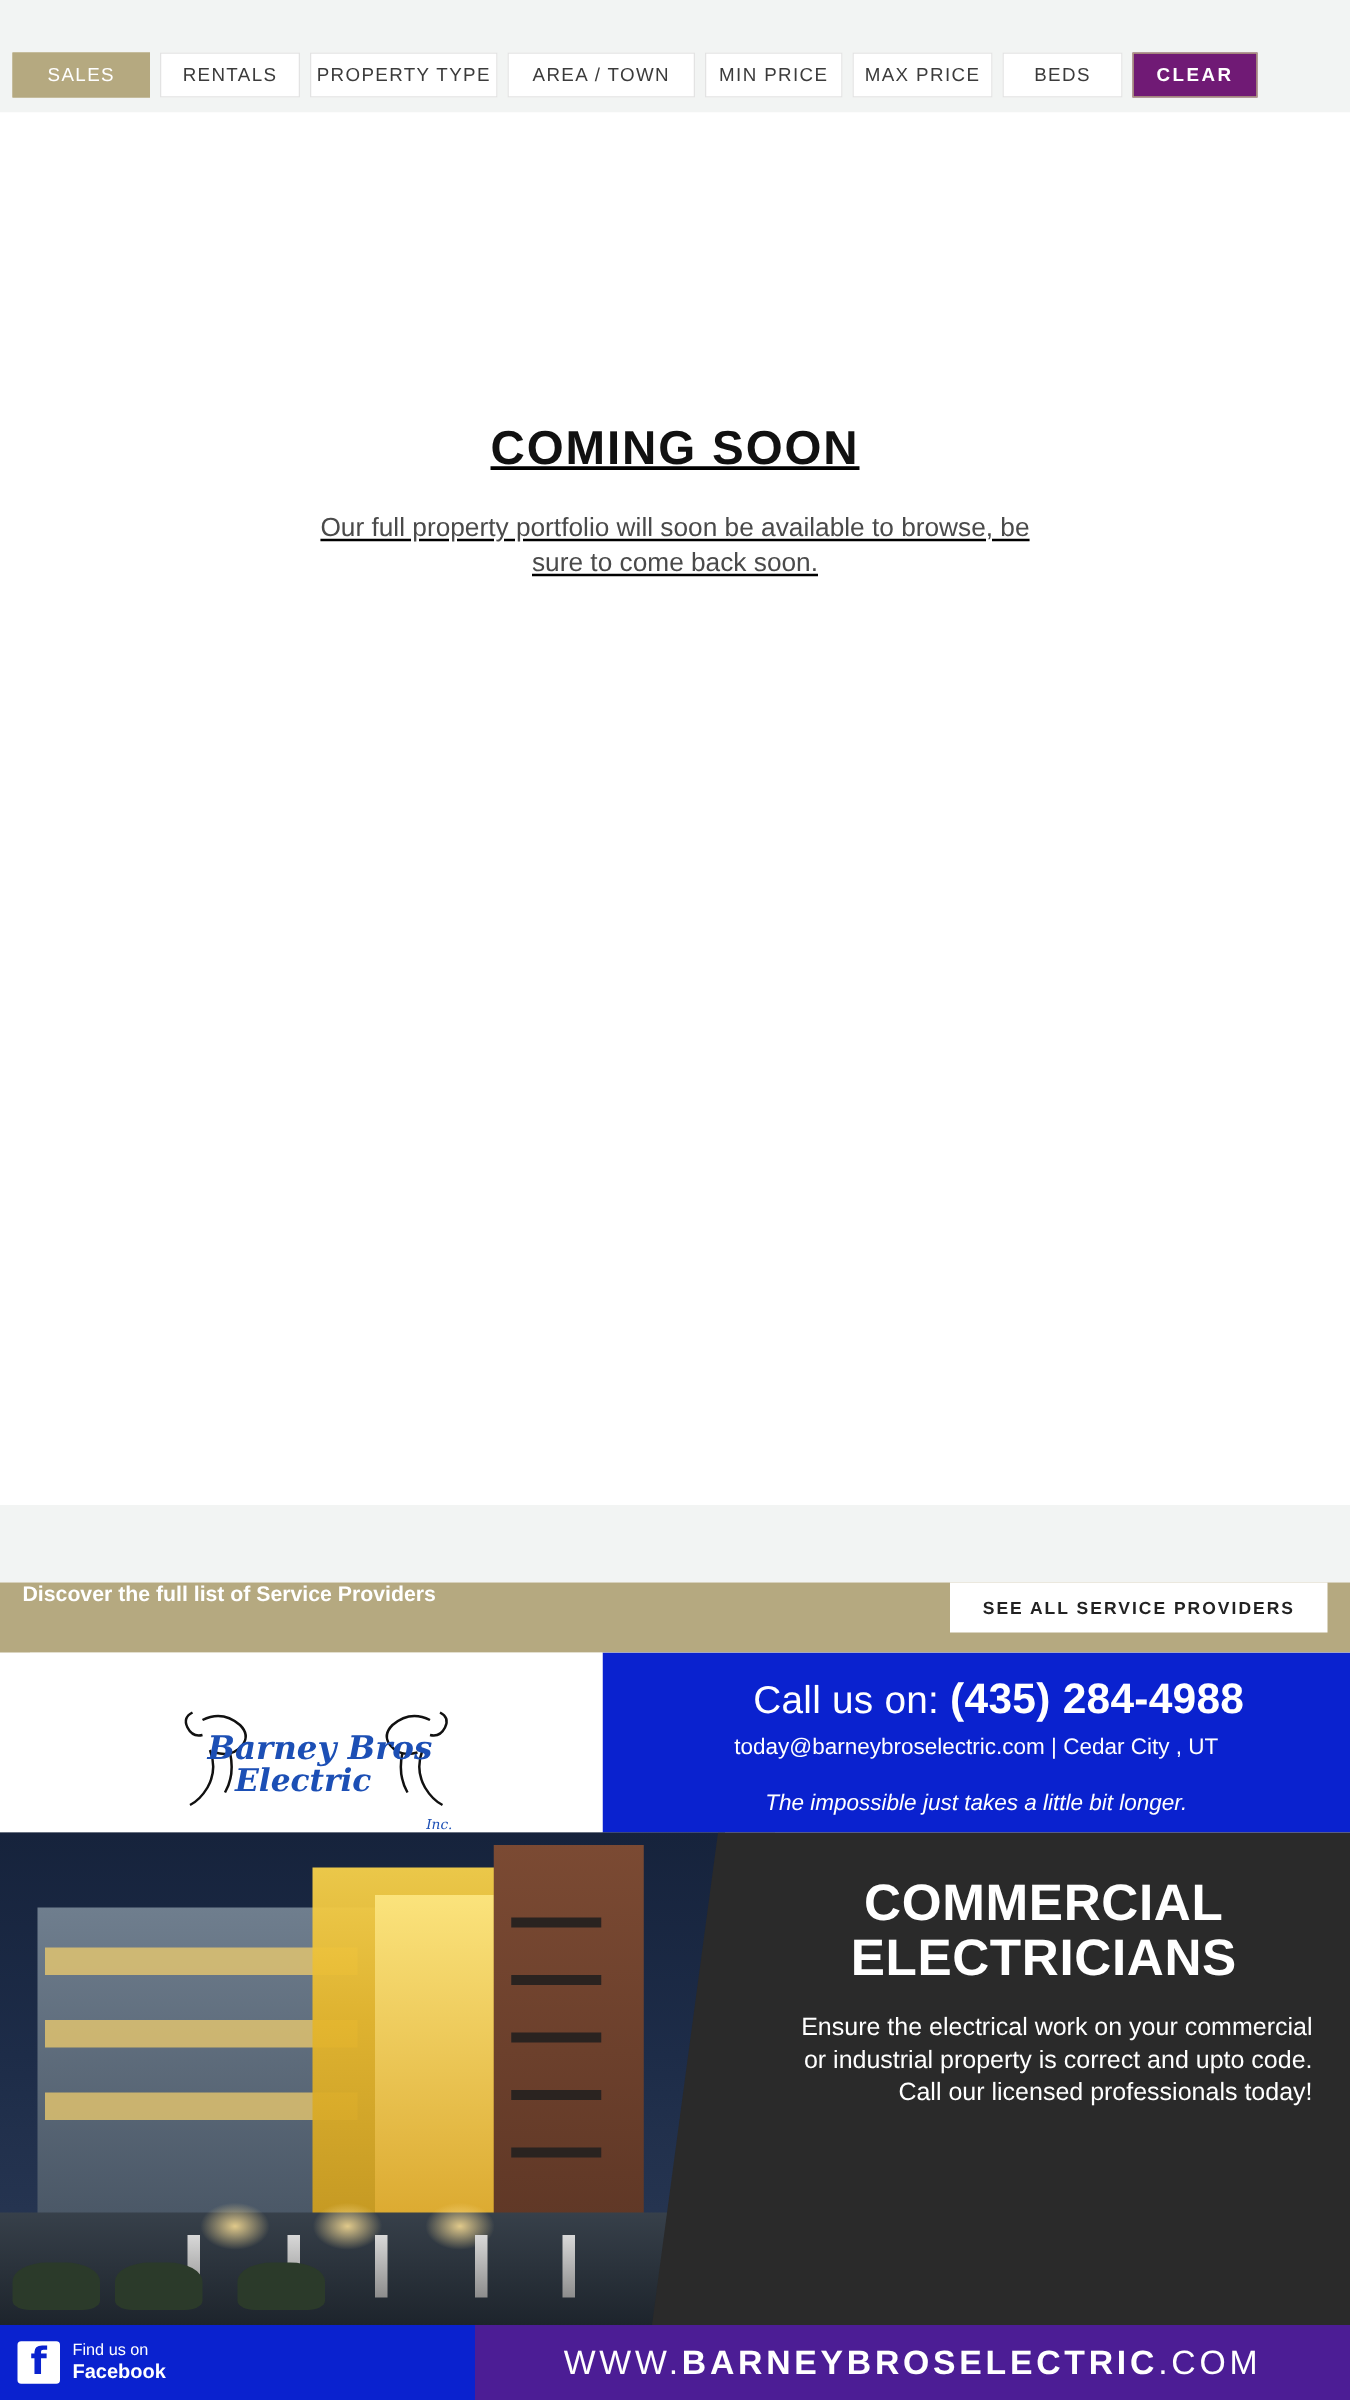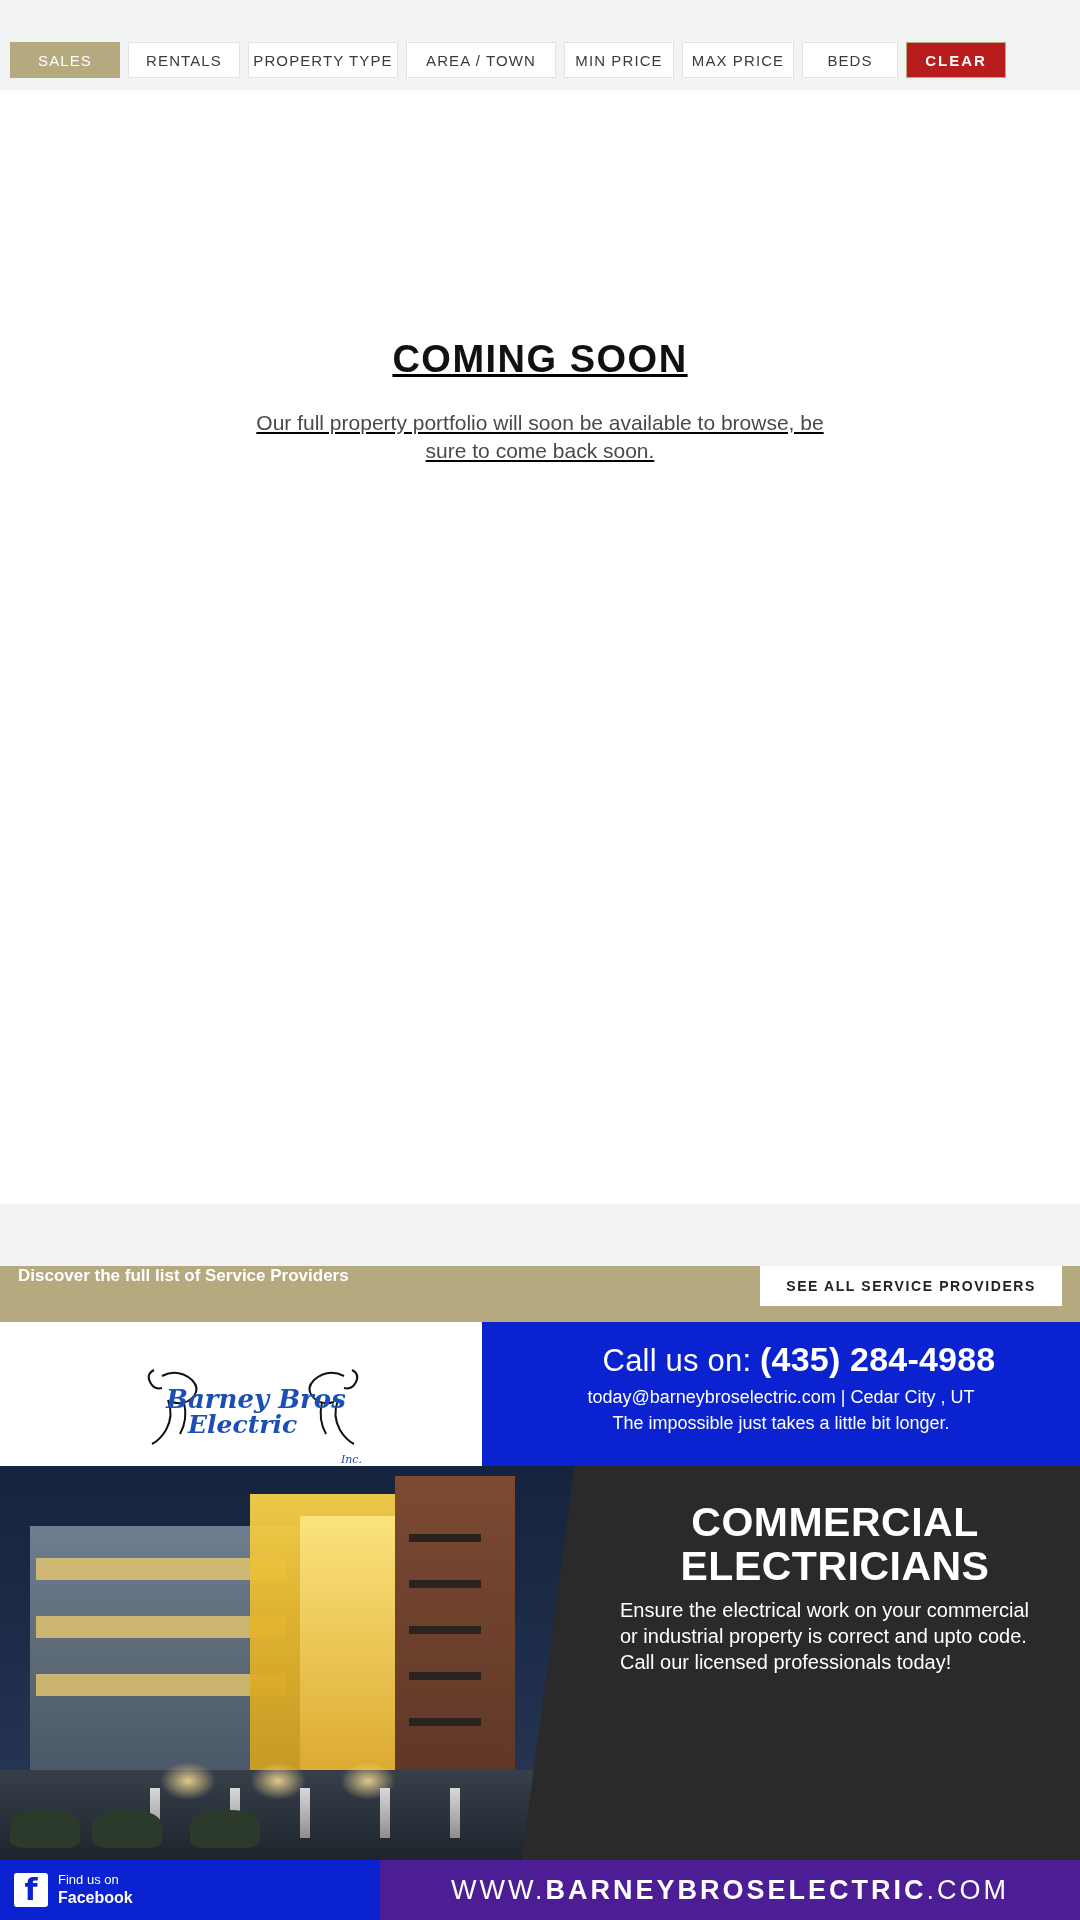--- a/index.html
+++ b/index.html
@@ -34,21 +34,21 @@
     white-space: nowrap;
     cursor: pointer;
     margin-top: 30px;
   }
   .filter-pill.active {
     background: #b5a980;
     border-color: #b5a980;
     color: #ffffff;
   }
   .filter-pill.clear {
-    background: #b91c1c;
+    background: #701a75;
     border-color: #b5a980;
     color: #ffffff;
     font-weight: bold;
     letter-spacing: 2px;
   }
   .pill-sales { width: 110px; }
   .pill-rentals { width: 112px; }
   .pill-type { width: 150px; }
   .pill-area { width: 150px; }
   .pill-min { width: 110px; }
@@ -177,21 +177,22 @@
     letter-spacing: 0.2px;
     padding-left: 36px;
   }
   .call-line b { font-weight: bold; font-size: 34px; }
   .email-line {
     font-size: 18px;
     margin-top: 8px;
   }
   .tagline {
     font-size: 18px;
-    margin-top: 5px;
+    font-style: italic;
+    margin-top: 24px;
   }
 
   .advert-bottom {
     position: relative;
     height: 394px;
     display: flex;
   }
   .photo {
     width: 580px;
     height: 394px;
@@ -280,22 +281,22 @@
   .advert-h1 {
     font-size: 41px;
     font-weight: bold;
     line-height: 1.08;
     text-align: center;
     letter-spacing: 0.5px;
   }
   .advert-body {
     font-size: 20px;
     line-height: 1.32;
-    text-align: left;
-    margin-top: 8px;
+    text-align: right;
+    margin-top: 20px;
   }
 
   .advert-footer {
     display: flex;
     height: 60px;
   }
   .fb {
     width: 380px;
     background: #0a22cf;
     display: flex;

